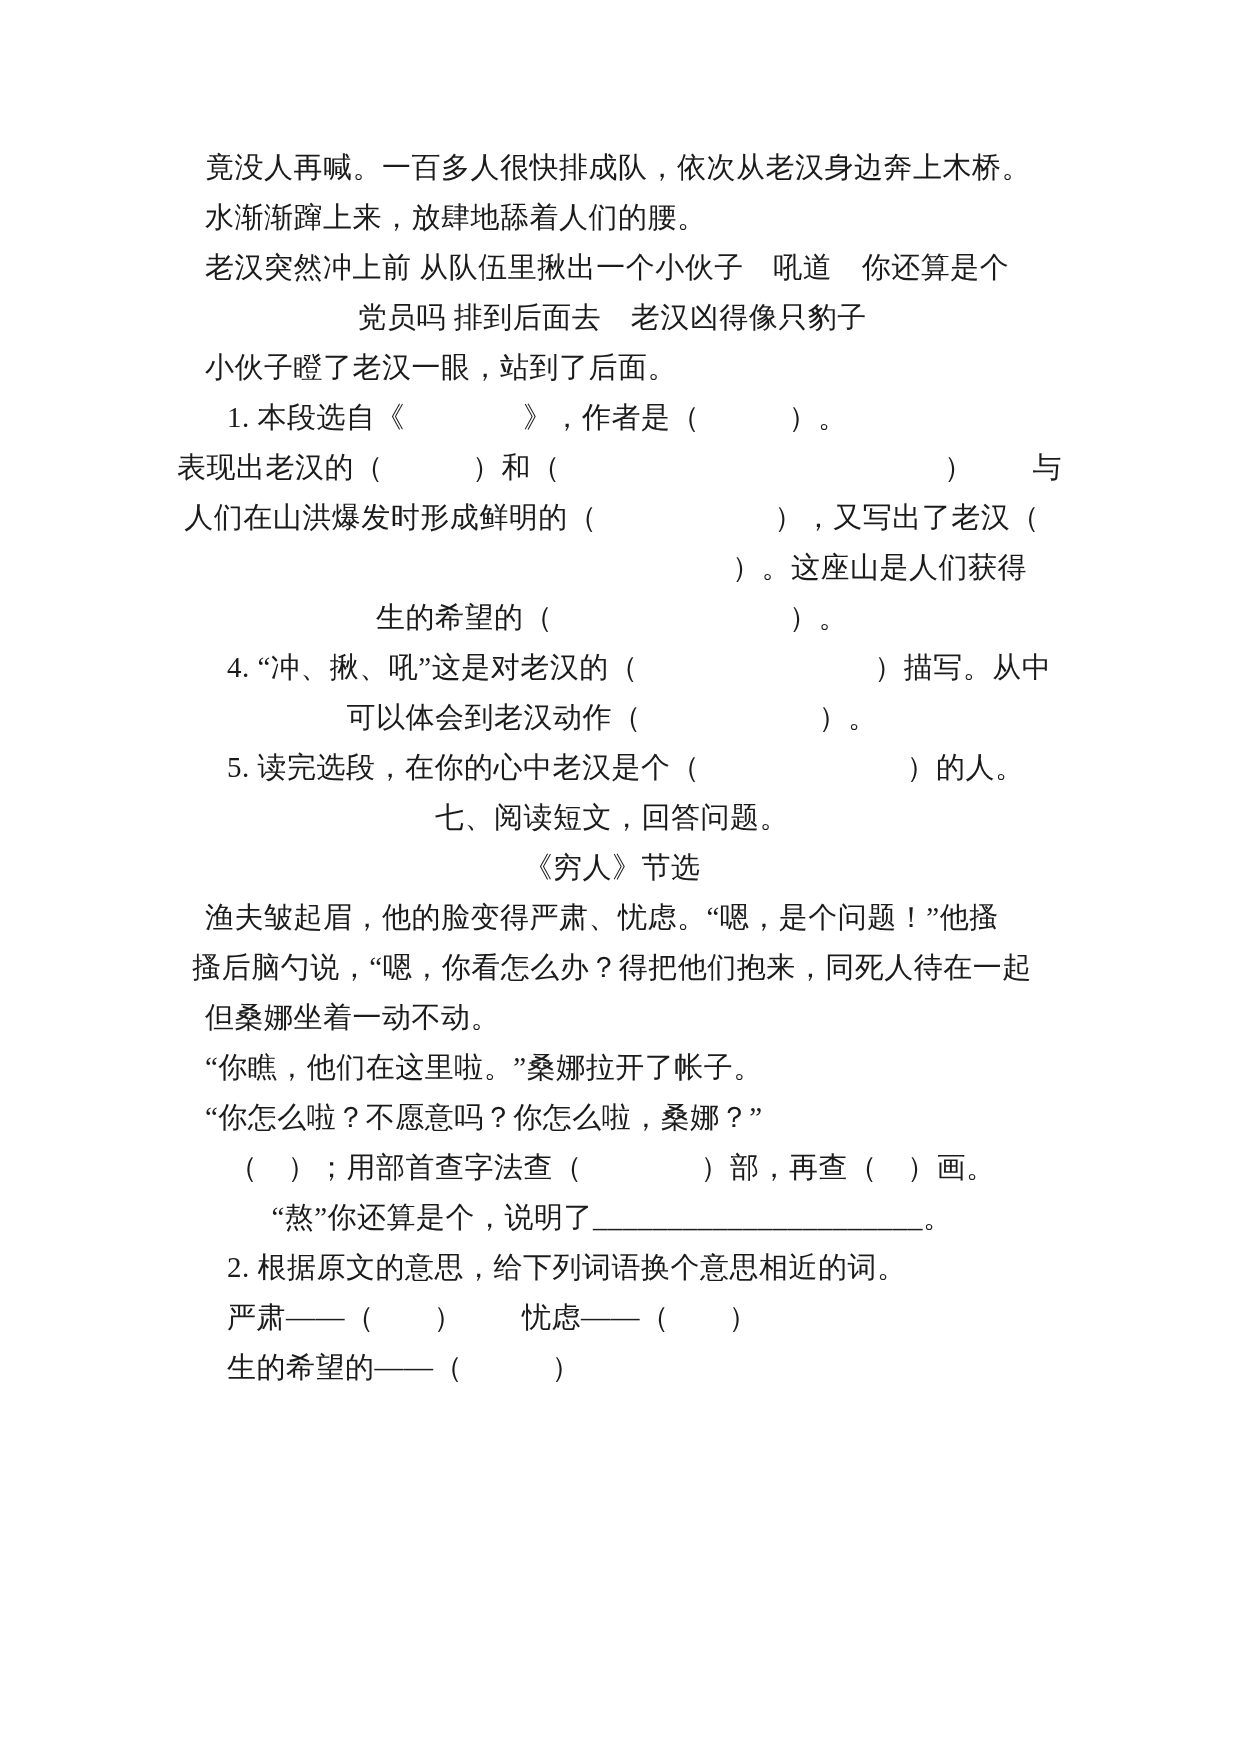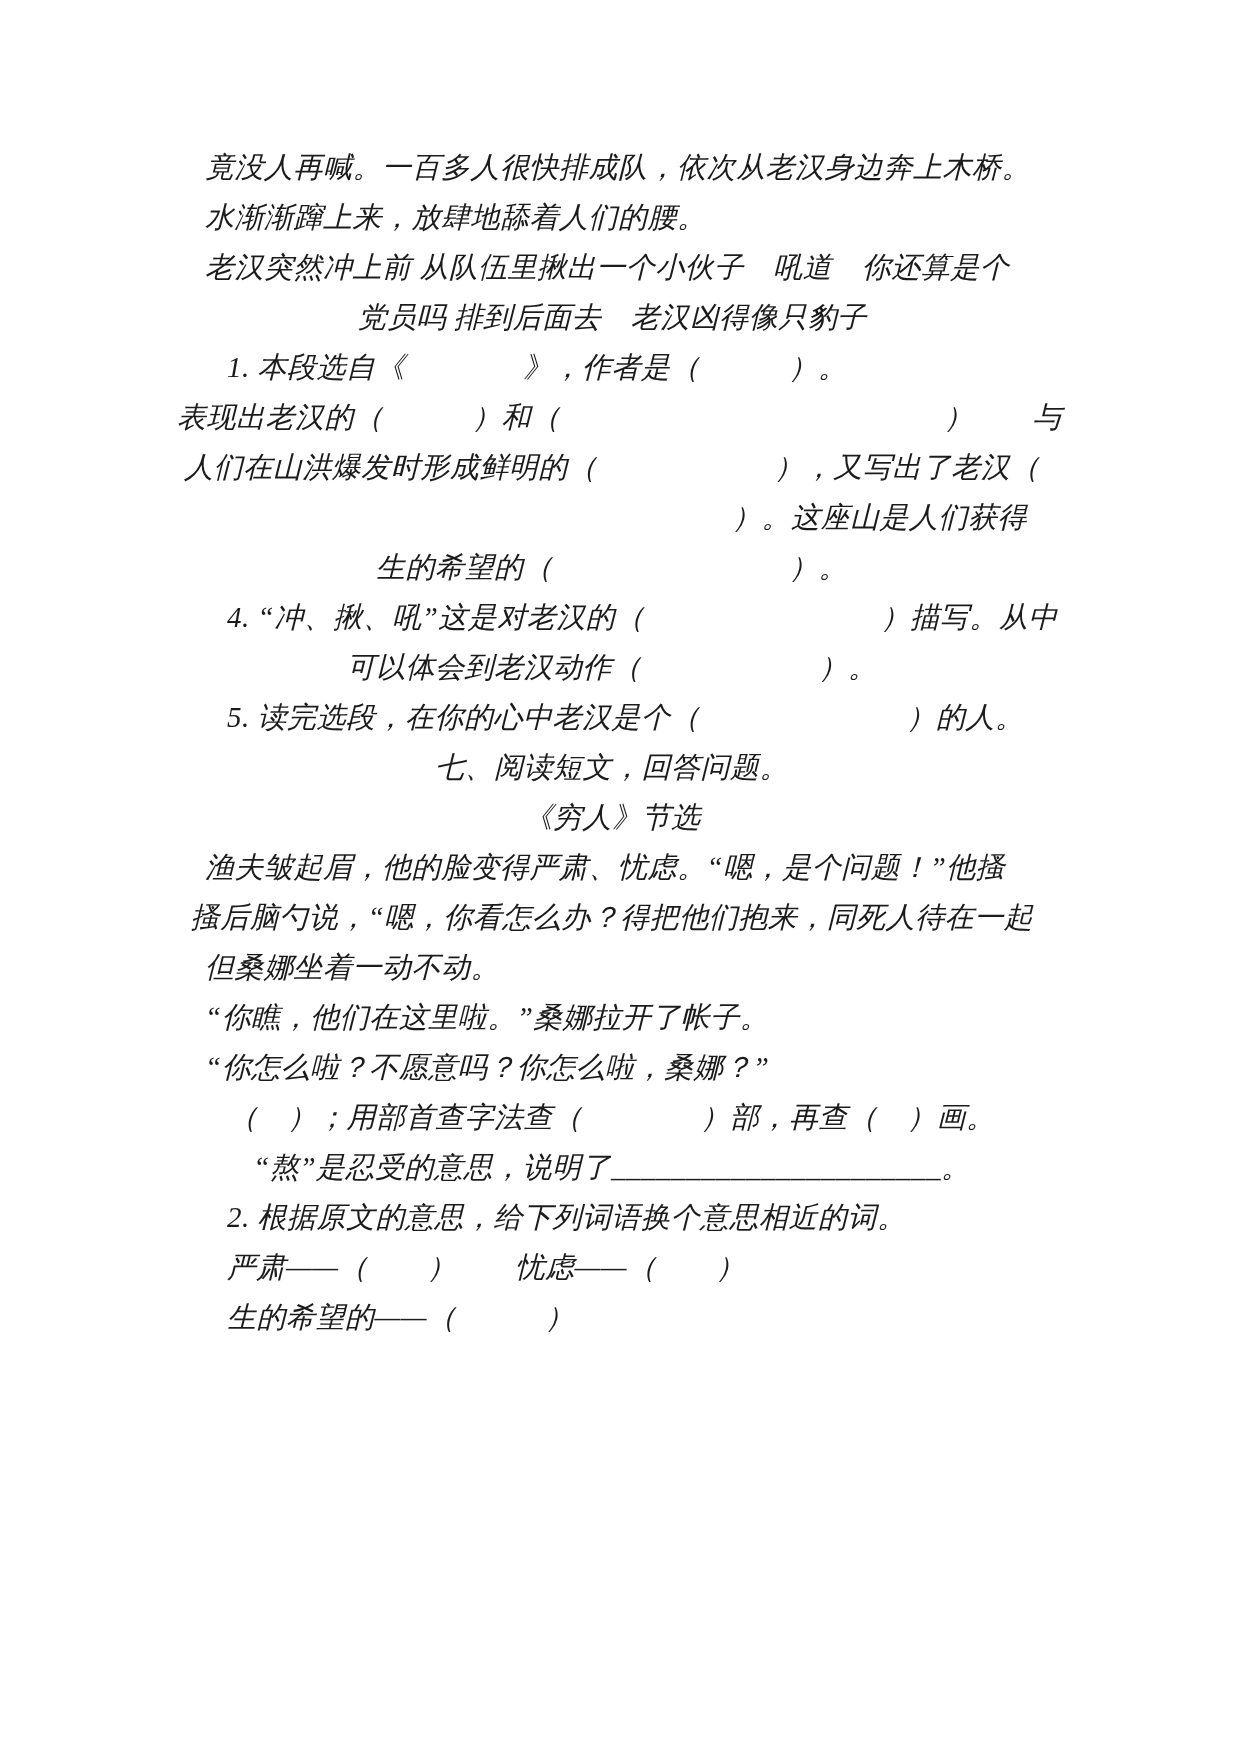--- a/index.html
+++ b/index.html
@@ -22,51 +22,51 @@
     top: 142px;
     width: 870px;
     font-size: 29px;
     overflow: visible;
   }
   .line {
     height: 50px;
     line-height: 50px;
     white-space: pre;
     letter-spacing: 0.5px;
-    font-style: italic;
   }
   .flush        { padding-left: 0; text-align: center; }
   .para-indent  { padding-left: 28px; }
   .question     { padding-left: 50px; }
   .center       { padding-left: 0; text-align: center; }
   .deep         { padding-left: 535px; text-align: center; }
 </style>
 </head>
 <body>
 
 <div class="page" style="background: rgb(255, 255, 255); color: rgb(27, 27, 27);">
   <div class="body">
       <div class="line para-indent">竟没人再喊。一百多人很快排成队，依次从老汉身边奔上木桥。</div>
       <div class="line para-indent">水渐渐蹿上来，放肆地舔着人们的腰。</div>
       <div class="line para-indent">老汉突然冲上前 从队伍里揪出一个小伙子　吼道　你还算是个</div>
       <div class="line flush">党员吗 排到后面去　老汉凶得像只豹子</div>
+      <div class="line para-indent">小伙子瞪了老汉一眼，站到了后面。</div>
       <div class="line question">1. 本段选自《　　　　》，作者是（　　　）。</div>
       <div class="line flush">表现出老汉的（　　　）和（　　　　　　　　　　　　　）　　与</div>
       <div class="line flush">人们在山洪爆发时形成鲜明的（　　　　　　），又写出了老汉（</div>
       <div class="line deep">）。这座山是人们获得</div>
       <div class="line flush">生的希望的（　　　　　　　　）。</div>
       <div class="line question">4. “冲、揪、吼”这是对老汉的（　　　　　　　　）描写。从中</div>
       <div class="line flush">可以体会到老汉动作（　　　　　　）。</div>
       <div class="line question">5. 读完选段，在你的心中老汉是个（　　　　　　　）的人。</div>
       <div class="line flush">七、阅读短文，回答问题。</div>
       <div class="line center">《穷人》节选</div>
       <div class="line para-indent">渔夫皱起眉，他的脸变得严肃、忧虑。“嗯，是个问题！”他搔</div>
       <div class="line flush">搔后脑勺说，“嗯，你看怎么办？得把他们抱来，同死人待在一起</div>
       <div class="line para-indent">但桑娜坐着一动不动。</div>
       <div class="line para-indent">“你瞧，他们在这里啦。”桑娜拉开了帐子。</div>
       <div class="line para-indent">“你怎么啦？不愿意吗？你怎么啦，桑娜？”</div>
       <div class="line flush">（　）；用部首查字法查（　　　　）部，再查（　）画。</div>
-      <div class="line flush">“熬”是忍受的意思，说明了______________________。</div>
+      <div class="line flush">“熬”你还算是个，说明了______________________。</div>
       <div class="line question">2. 根据原文的意思，给下列词语换个意思相近的词。</div>
       <div class="line question">严肃——（　　）　　忧虑——（　　）</div>
       <div class="line question">生的希望的——（　　　）</div>
     </div>
 </div>
 
 </body></html>

